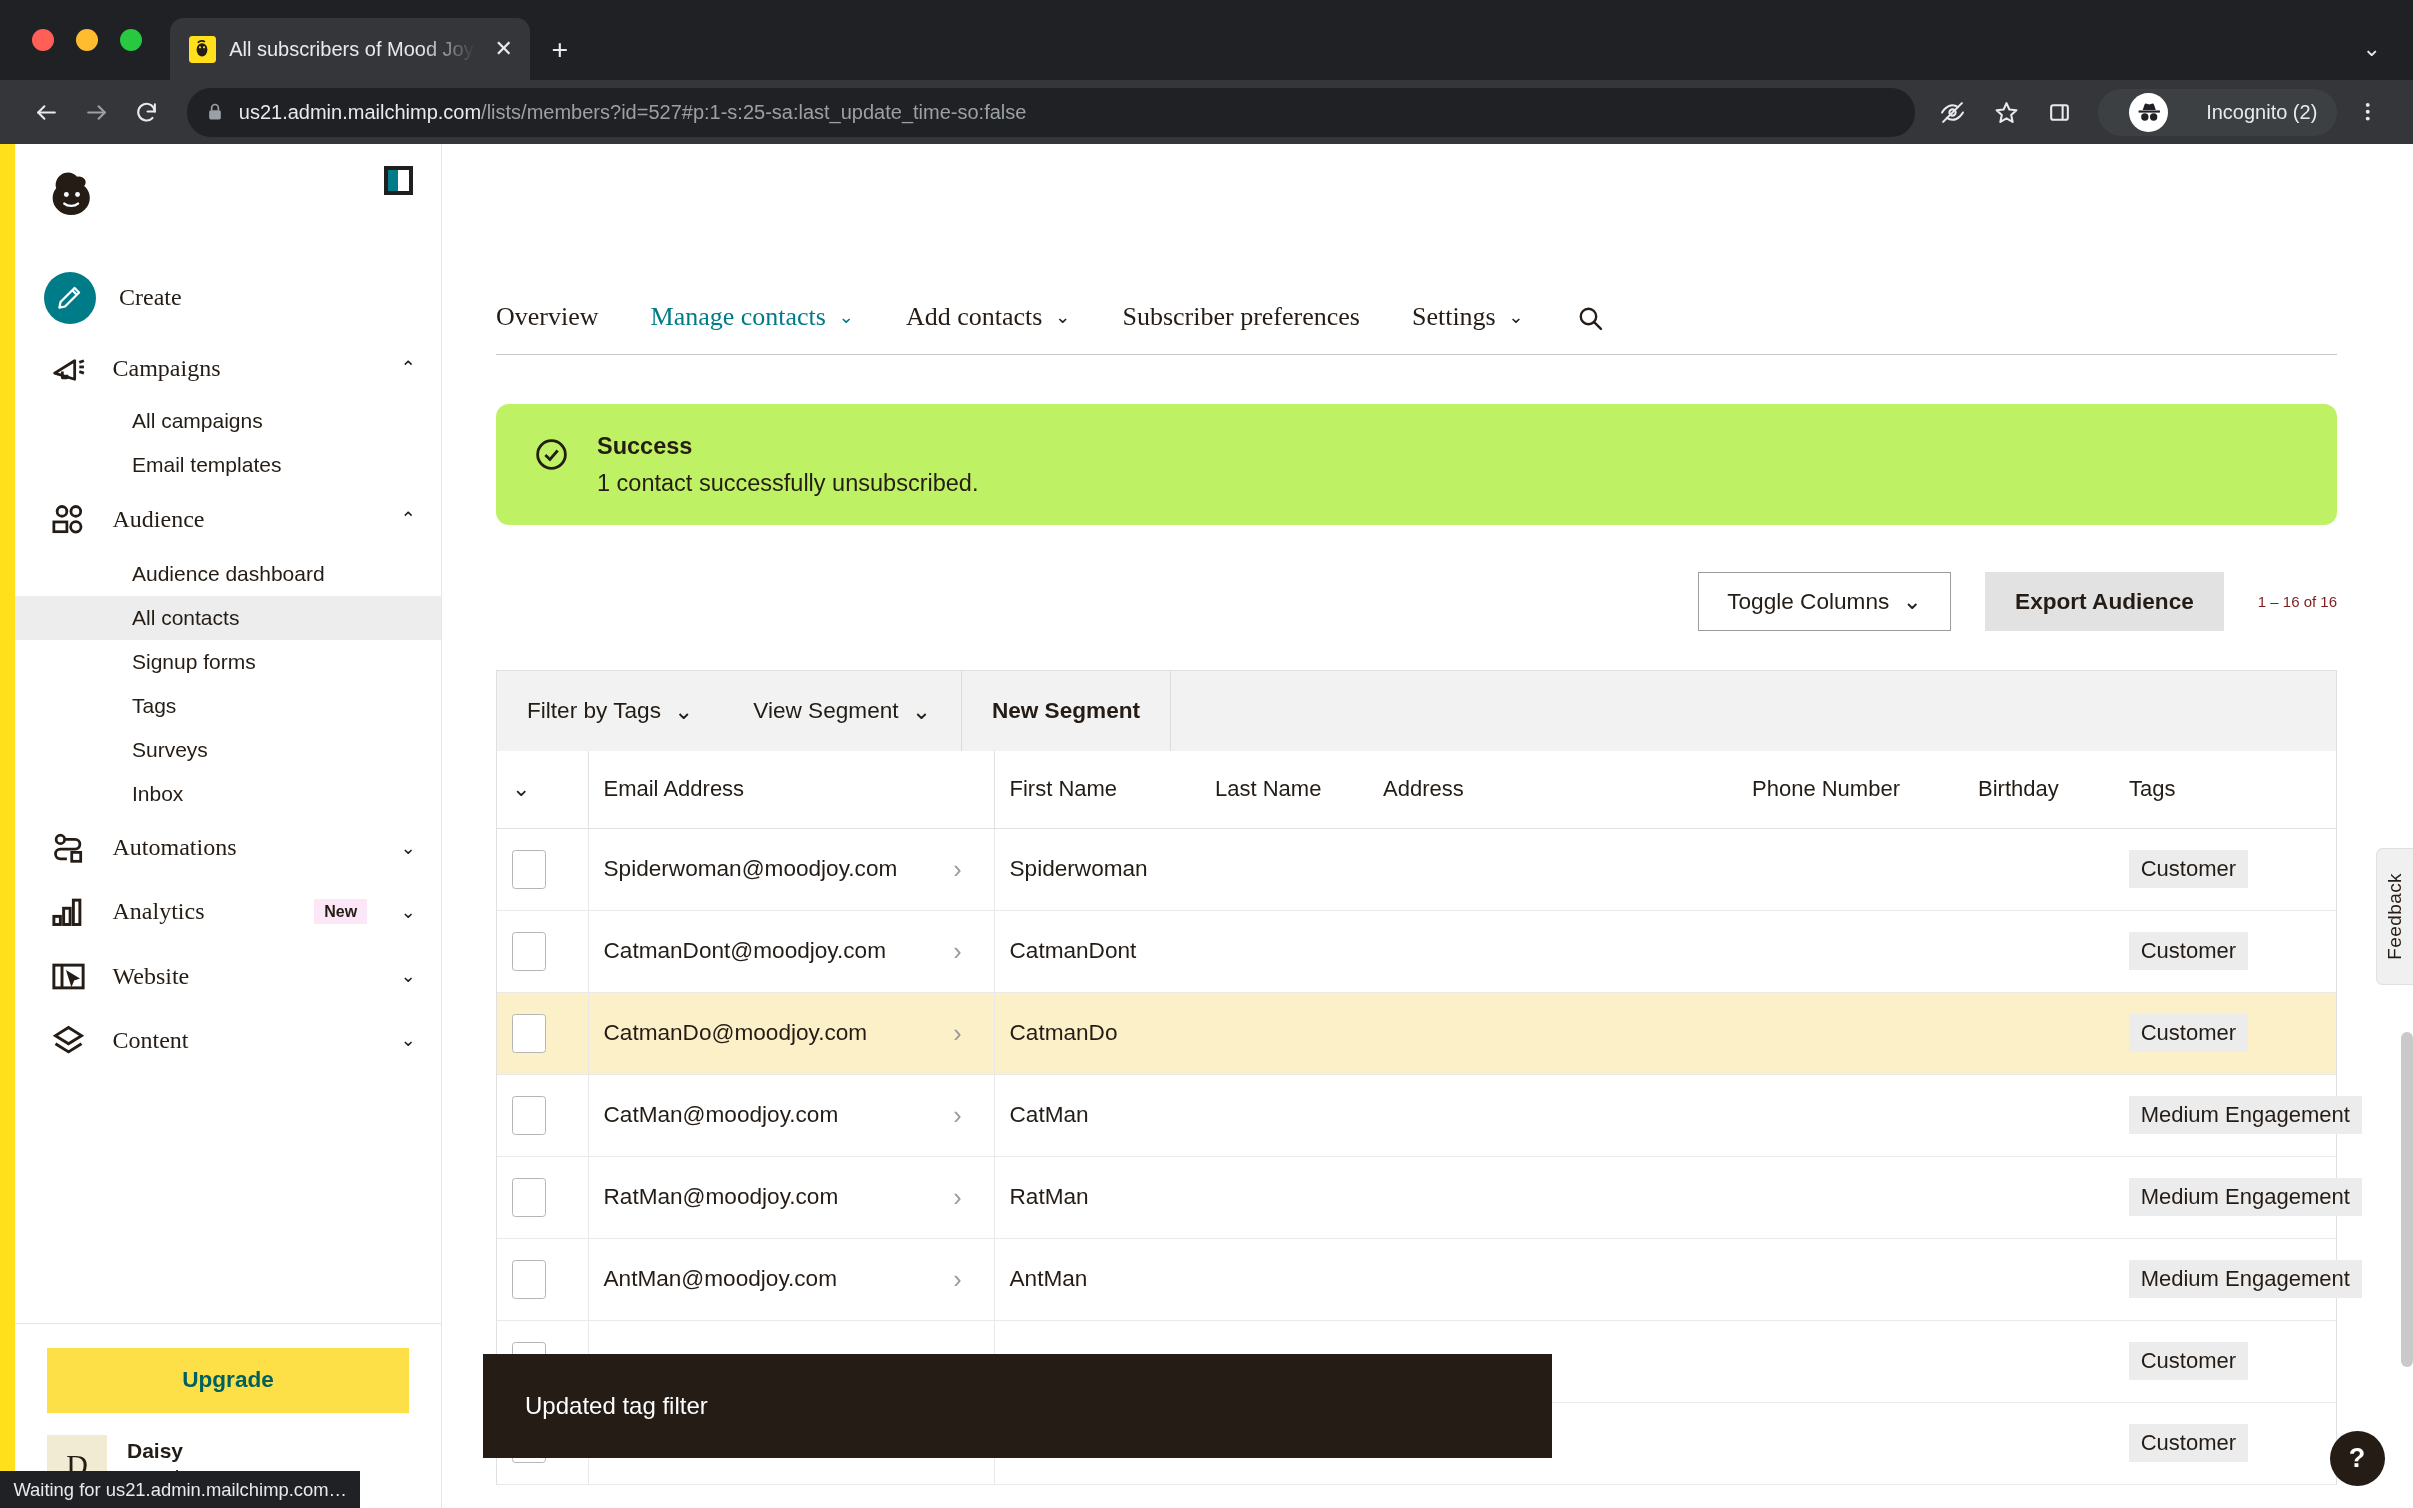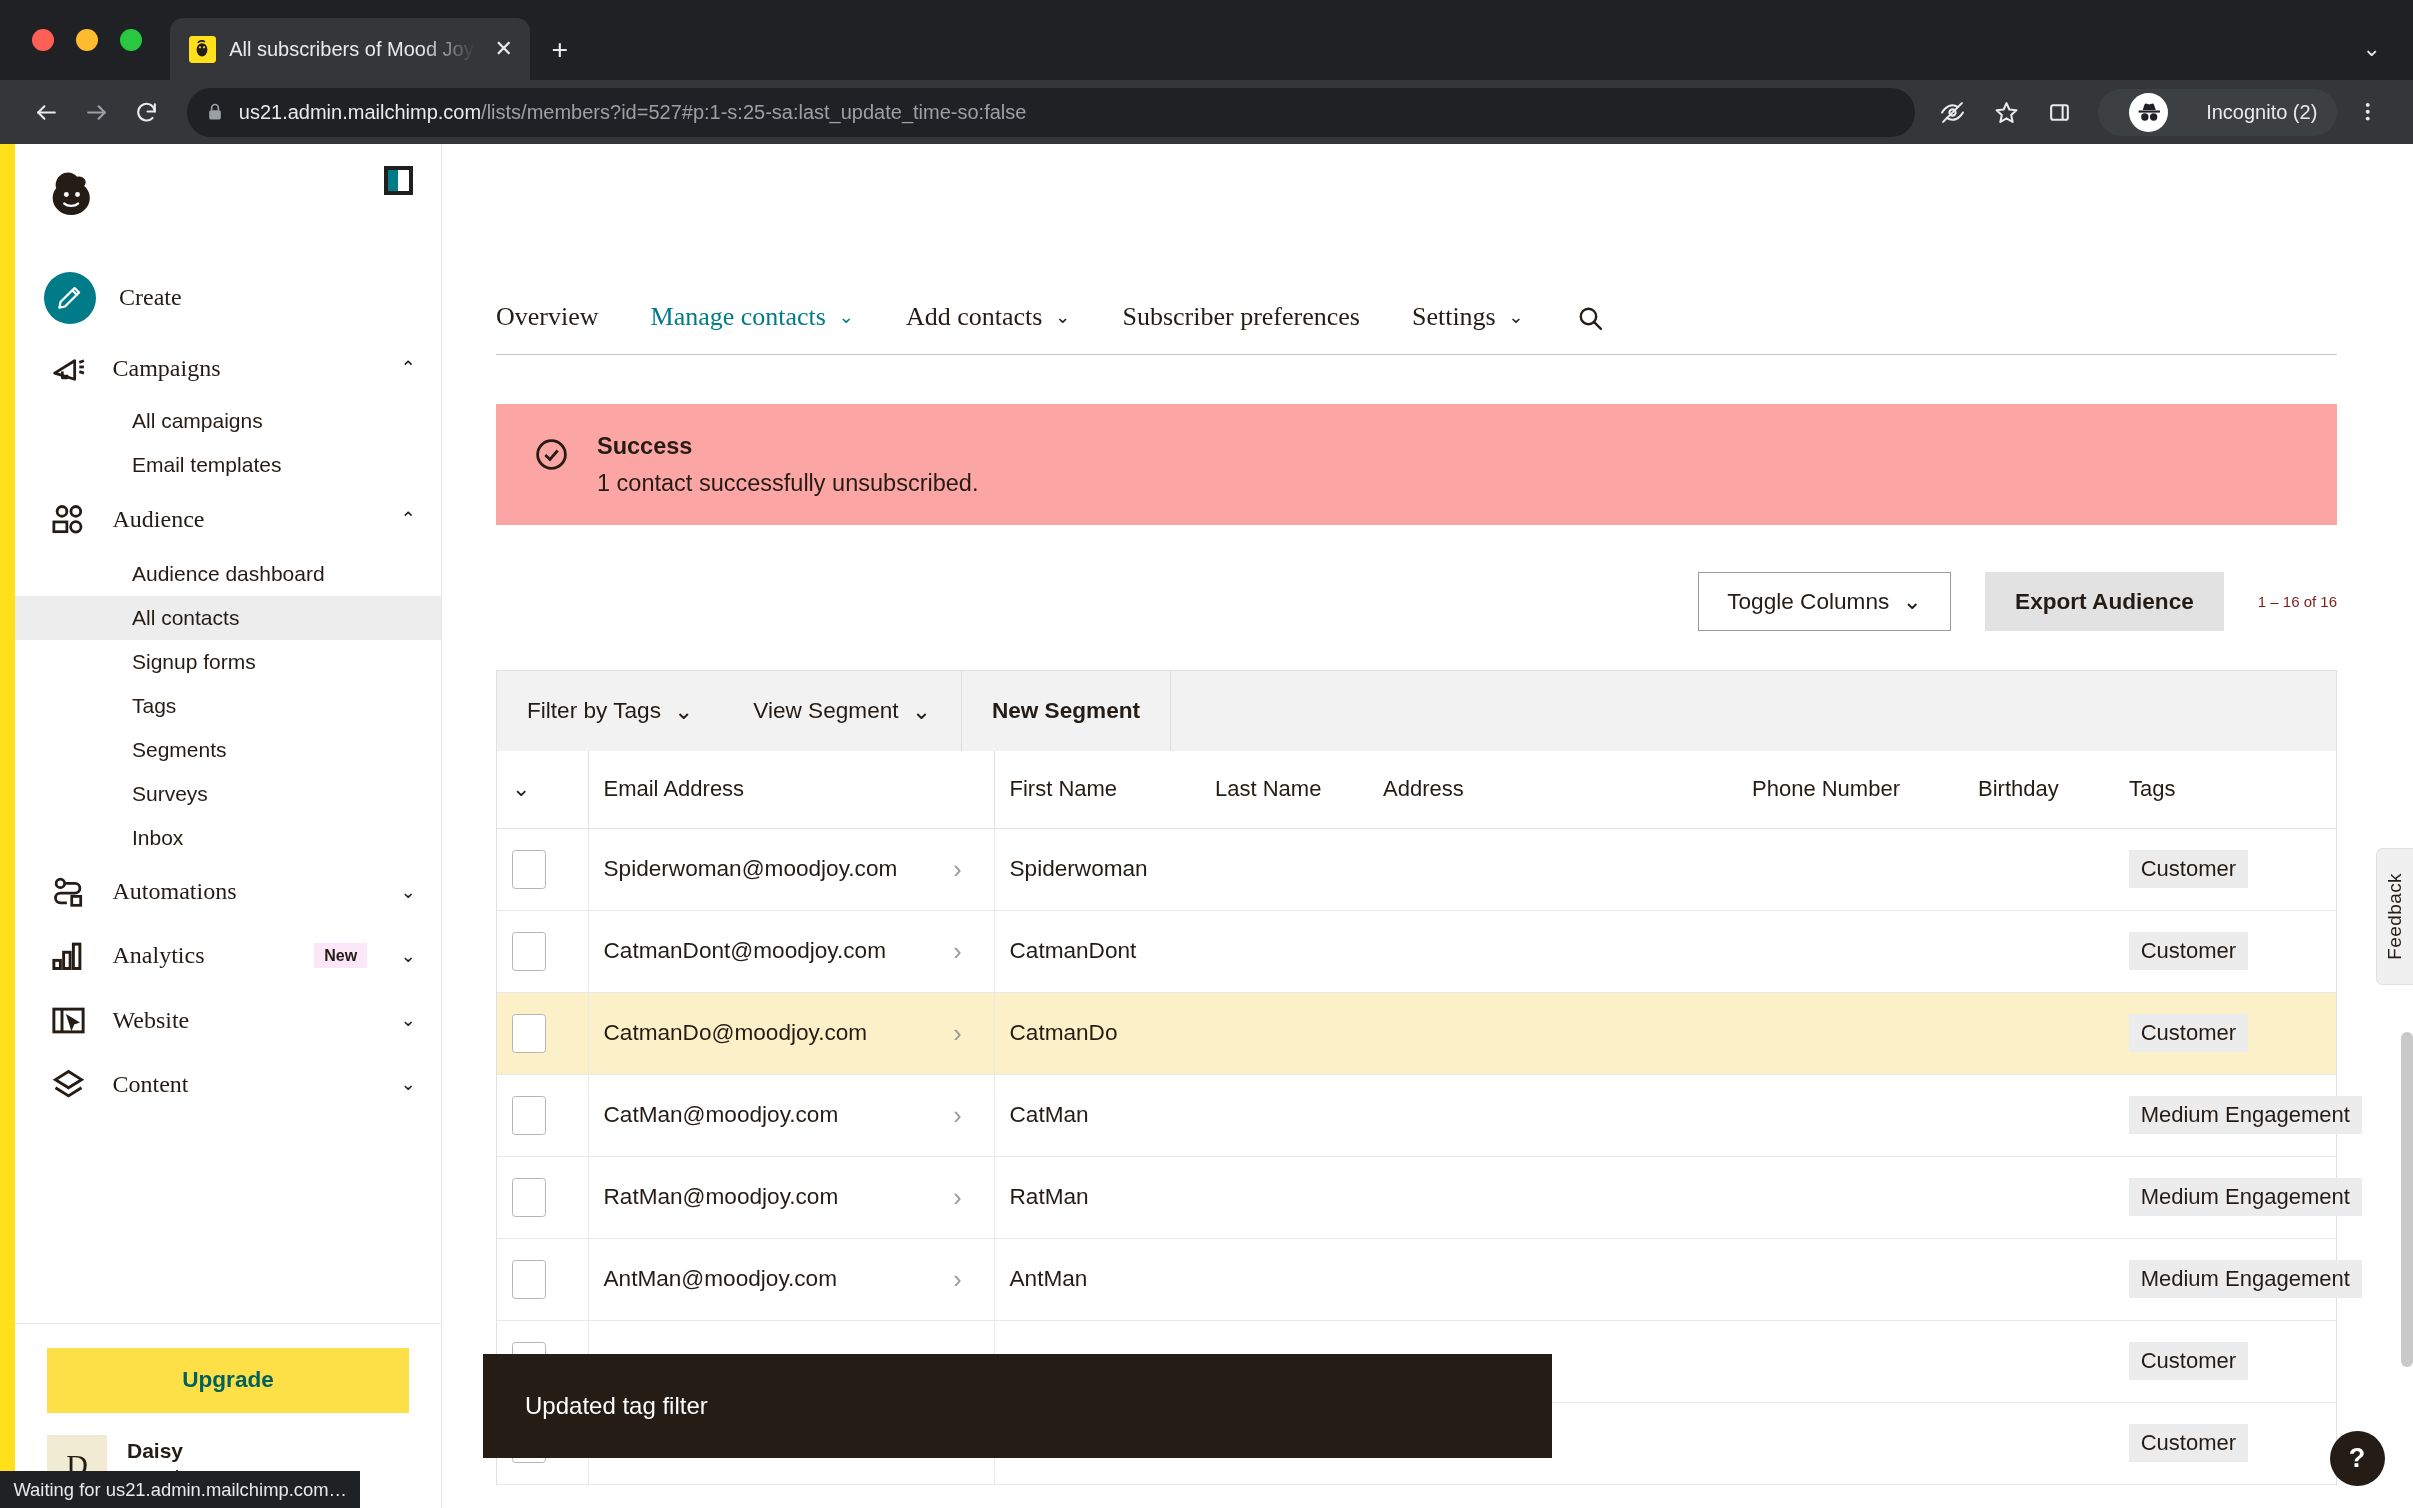--- a/index.html
+++ b/index.html
@@ -121,22 +121,23 @@
   .tabs-row { display: flex; align-items: flex-end; gap: 0; padding-top: 158px;
     border-bottom: 1.7px solid #c8c8c8; margin-right: 22px; }
   .ptab { font-size: 26px; color: #241c15; padding: 0 0 22px 0; margin-right: 52px;
     display: flex; align-items: center; gap: 12.6px; cursor: pointer; white-space: nowrap;
     font-family: "Liberation Serif", serif; }
   .ptab.active { color: #007c89; }
   .ptab .cv { font-size: 18.4px; }
   .ptab.search-tab { margin-right: 0; }
 
   .success {
-    margin-top: 49px; background: #fca5a5; padding: 28.5px 37px; display: flex; gap: 27px; align-items: flex-start;
+    margin-top: 49px; background: #bef264; padding: 28.5px 37px; display: flex; gap: 27px; align-items: flex-start;
     margin-right: 22px;
+    border-radius: 13px;
   }
   .success .ttl { font-size: 23.5px; font-weight: bold; color: #241c15; margin-bottom: 10px; }
   .success .msg { font-size: 23.5px; color: #241c15; }
 
   .actions { display: flex; align-items: center; justify-content: flex-end; gap: 34px;
     margin-top: 47px; margin-right: 22px; }
   .btn-outline { border: 1.7px solid #9b9b9b; background: #fff; padding: 0 28.5px; height: 59px;
     display: flex; align-items: center; gap: 13.4px; font-size: 22.6px; color: #241c15; cursor: pointer; }
   .btn-solid { background: #e2e2e2; padding: 0 30px; height: 59px; display: flex; align-items: center;
     font-size: 22.6px; font-weight: bold; color: #241c15; cursor: pointer; }
@@ -358,21 +359,20 @@
                 <circle cx="16.5" cy="16.5" r="3.2"></circle>
               </svg>
           </span>
           <span class="lbl">Audience</span>
           <span class="caret">⌃</span>
         </div>
         <div class="sb-sub">Audience dashboard</div>
         <div class="sb-sub active">All contacts</div>
         <div class="sb-sub">Signup forms</div>
         <div class="sb-sub">Tags</div>
-        <div class="sb-sub">Segments</div>
         <div class="sb-sub">Surveys</div>
         <div class="sb-sub">Inbox</div>
 
         <div class="sb-group">
           <span class="ico">
             <svg width="39" height="39" viewBox="0 0 24 24" fill="none" stroke="#241c15" stroke-width="1.7">
                 <circle cx="7" cy="7" r="2.6"></circle>
                 <path d="M10 7h6a3 3 0 0 1 0 6H7a3 3 0 0 0 0 6h4"></path>
                 <rect x="14" y="15" width="5.5" height="5.5"></rect>
               </svg>

